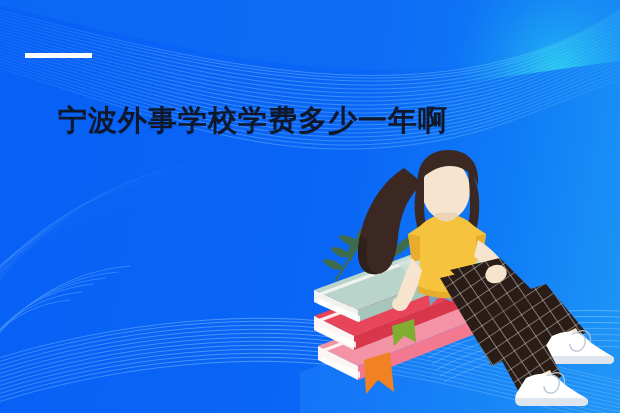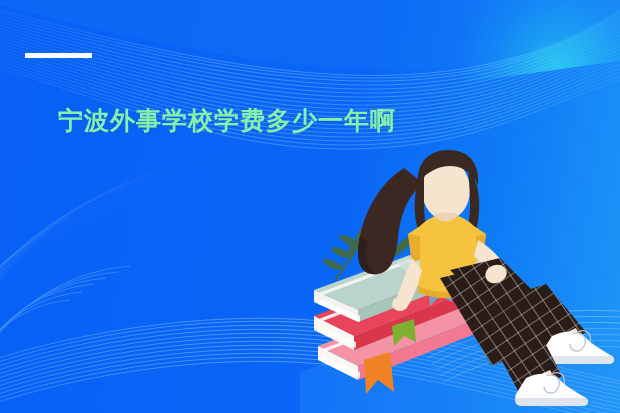--- a/index.html
+++ b/index.html
@@ -23,22 +23,22 @@
   }
   .svg-layer{position:absolute;inset:0;width:620px;height:413px;}
   
   .rule{
     position:absolute;left:25px;top:53px;
     width:67px;height:5px;background:#ffffff;
   }
   
   .title{
     position:absolute;left:58px;top:100px;
-    color:#86efac;
-    font-size:25px;
+    color:#0f172a;
+    font-size:29px;
     font-weight:bold;
     letter-spacing:1px;
     line-height:40px;
     white-space:nowrap;
     text-shadow:0 1px 2px rgba(0,0,0,.07);
   }
   
   #illo{position:absolute;left:300px;top:150px;width:320px;height:263px;}
 </style>
 </head>

